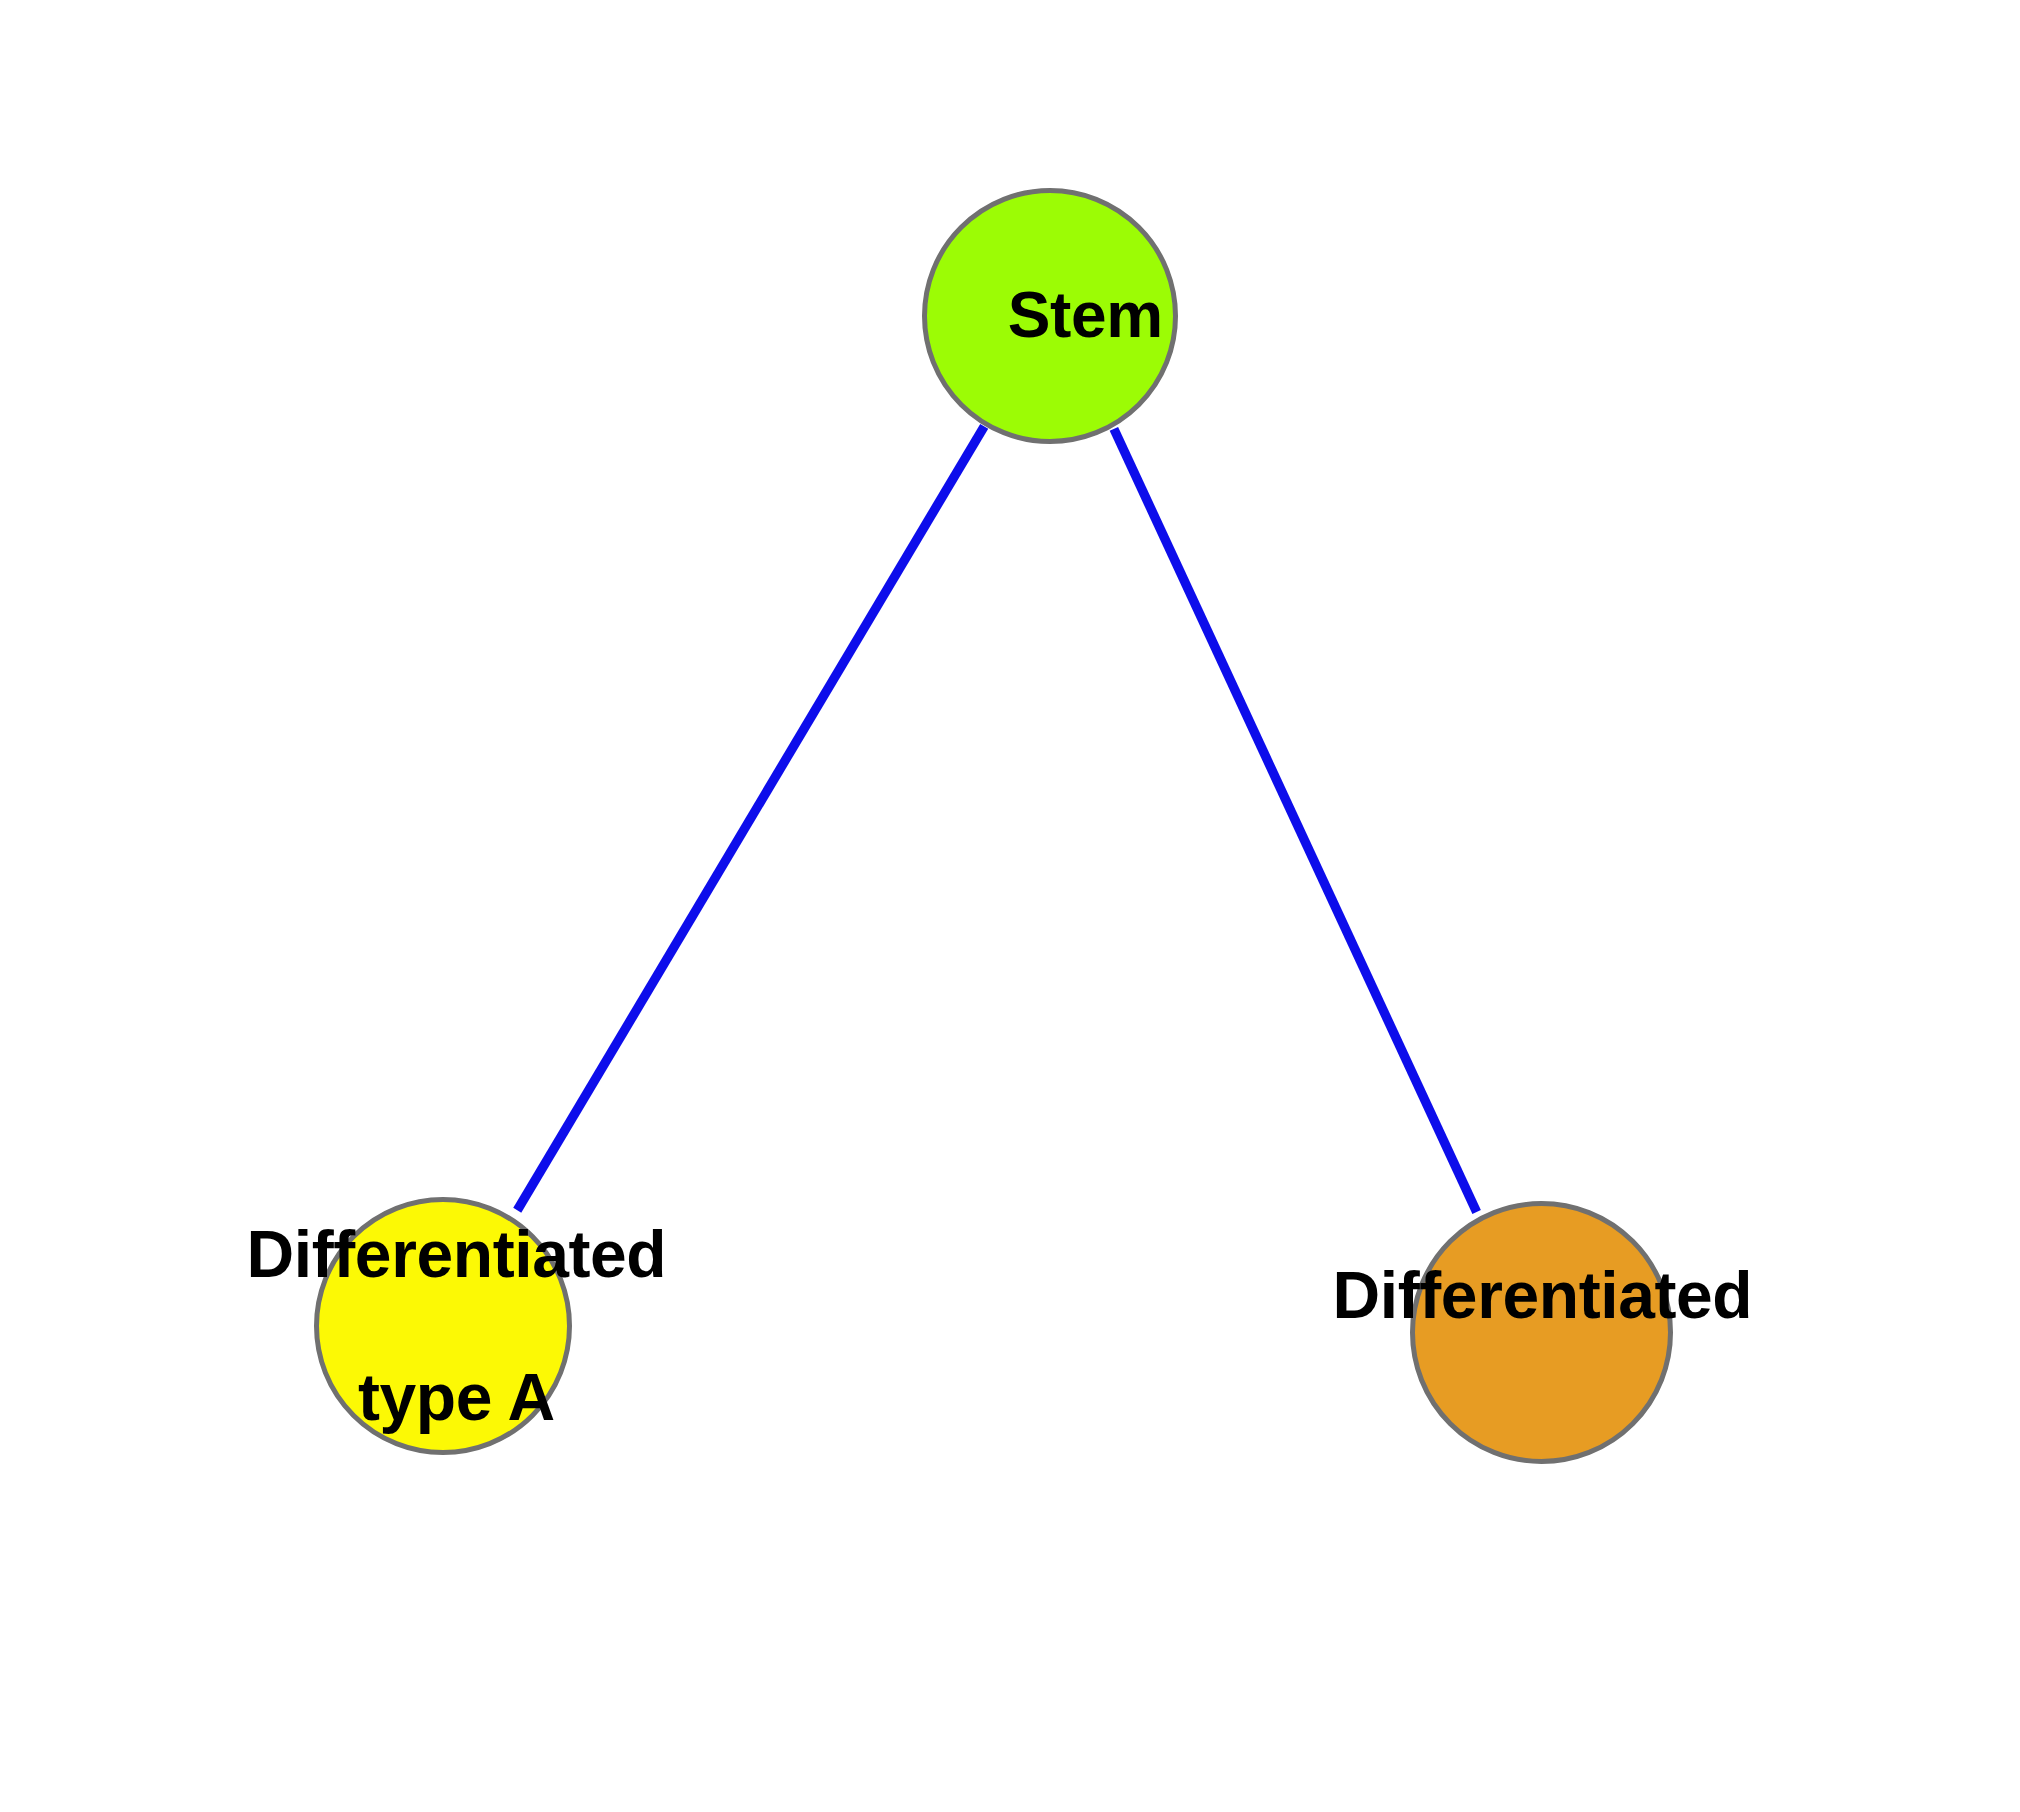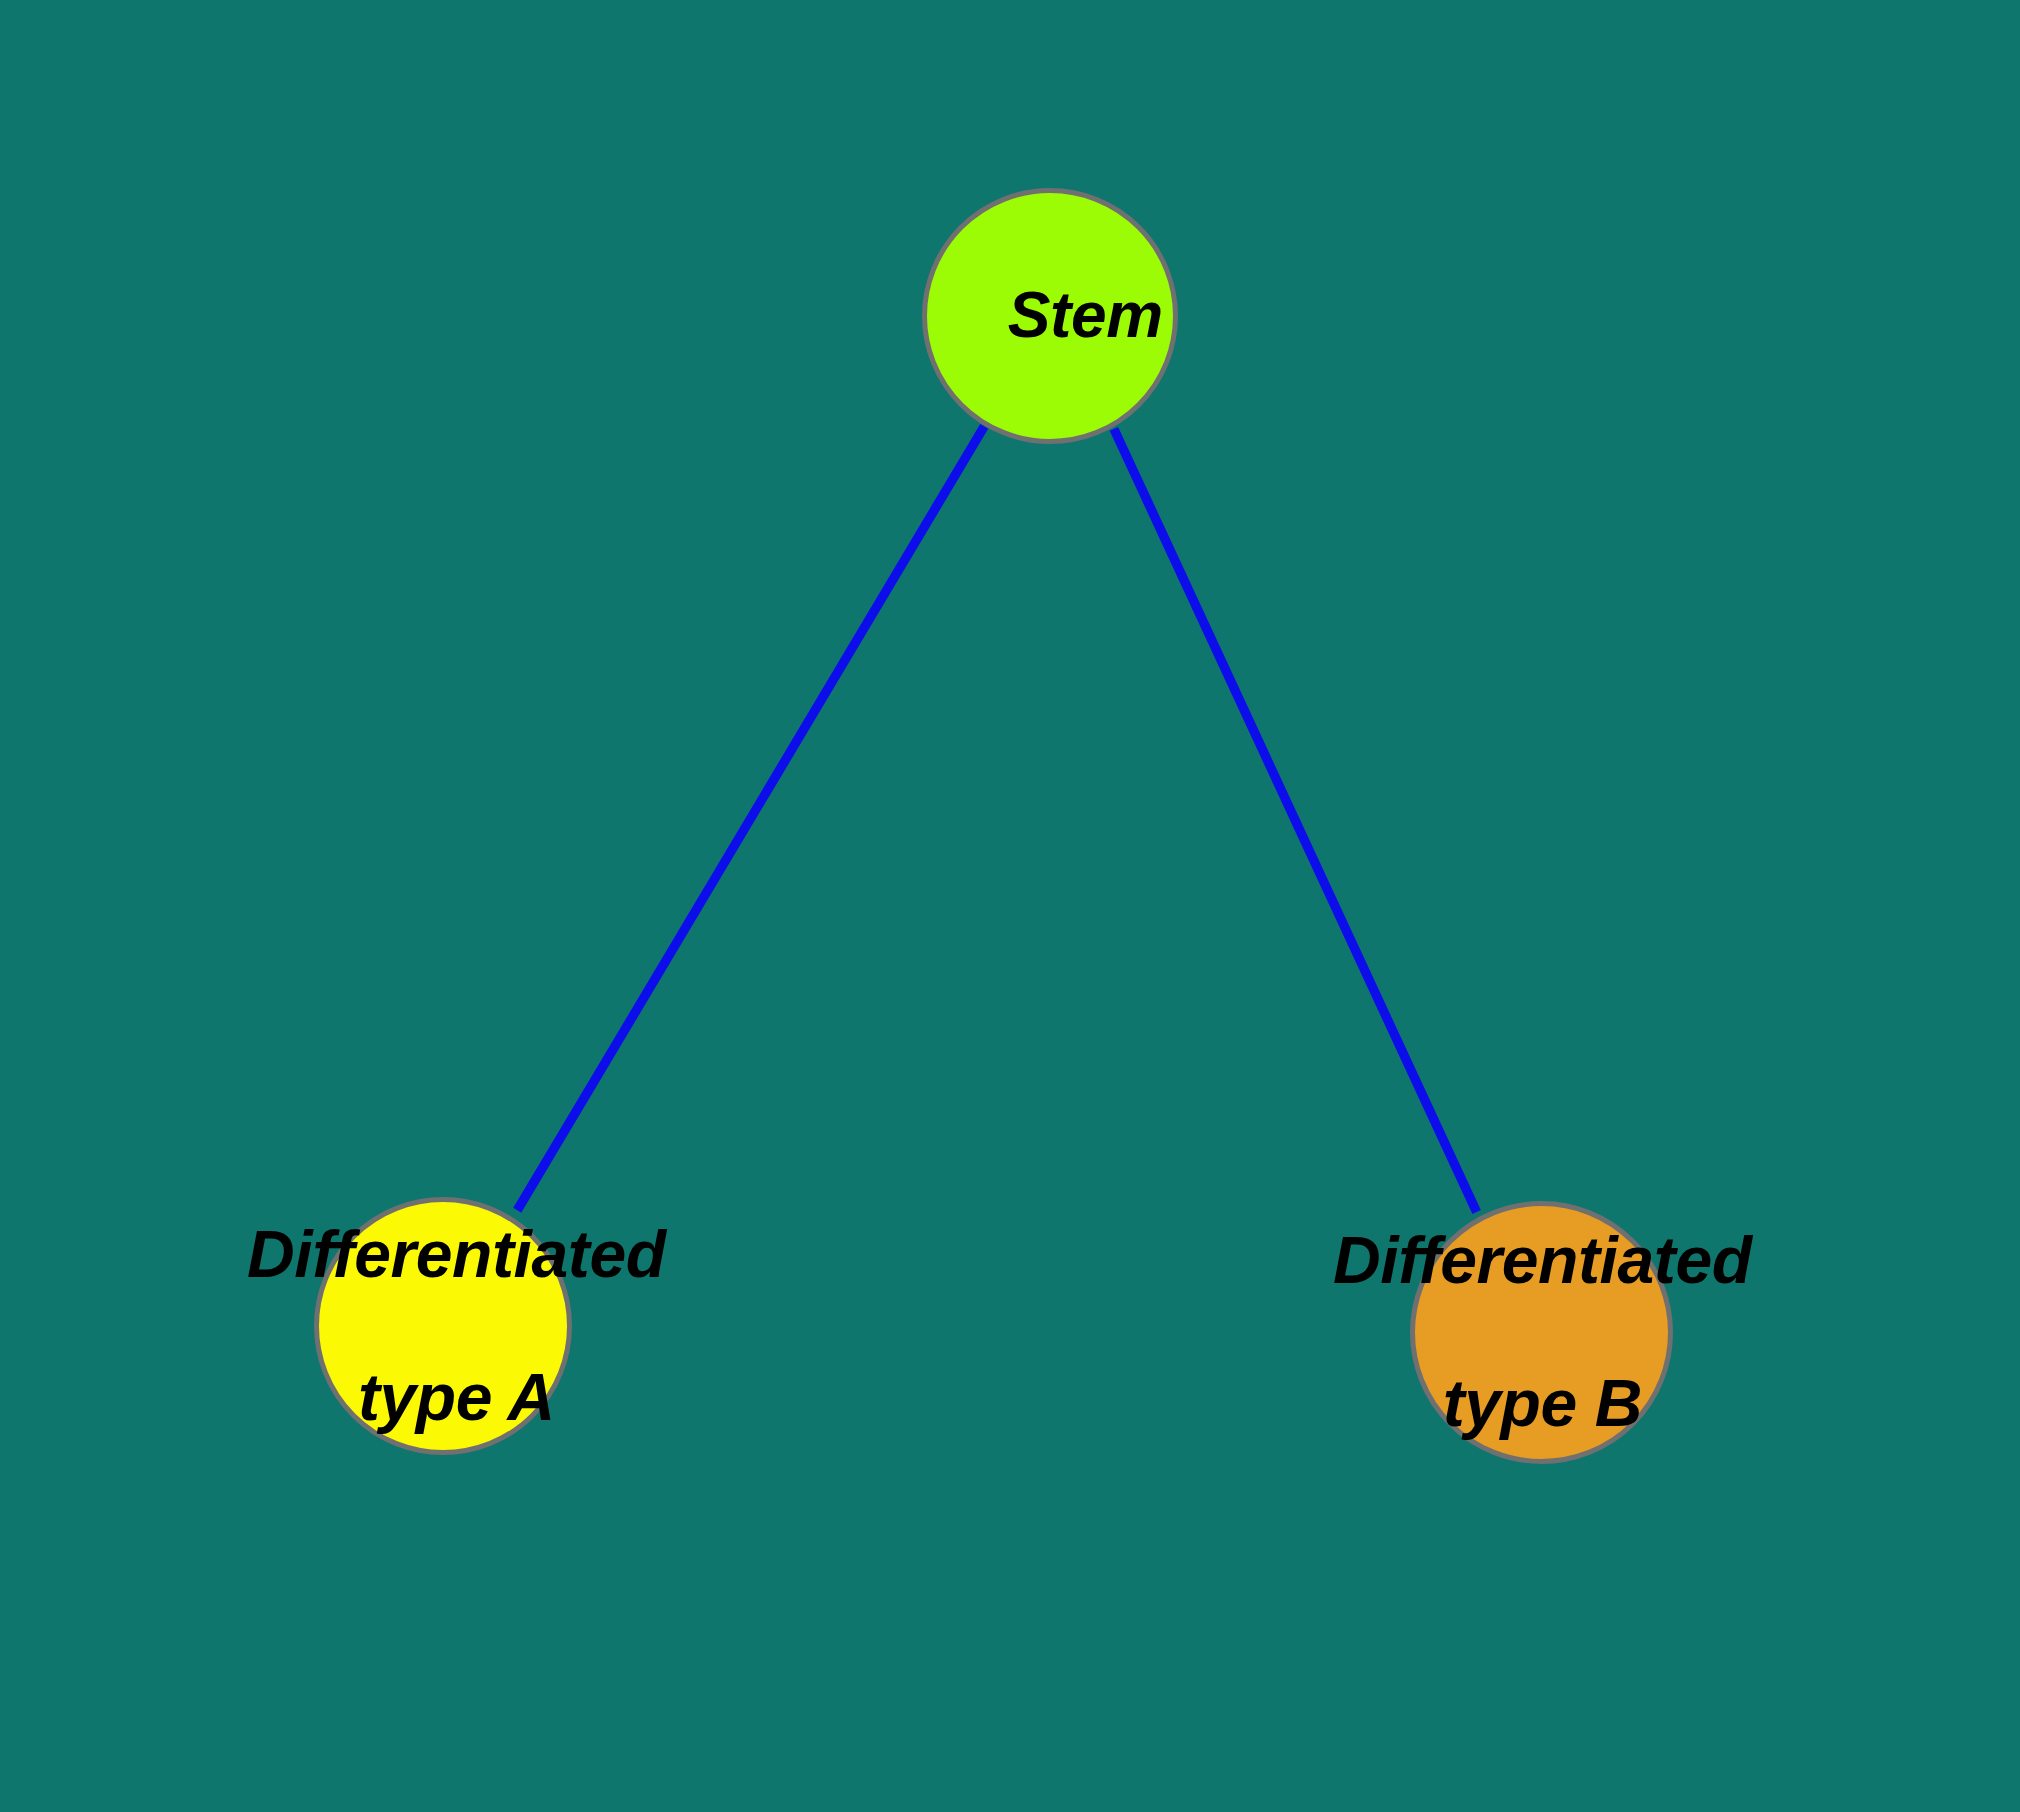--- a/index.html
+++ b/index.html
@@ -47,21 +47,21 @@
     color: #000000;
     line-height: 1.08;
     white-space: pre;
     letter-spacing: -0.4px;
     pointer-events: none;
   }
 </style>
 </head>
 <body>
 
-<div id="diagram-canvas" style="background: #0f766e; font-style: italic;">
+<div id="diagram-canvas" style="background: #ffffff;">
 
   <svg id="edge-layer" viewBox="0 0 2384 2138">
     <line x1="1161" y1="503" x2="610" y2="1428" stroke="#0d0deb" stroke-width="11" stroke-linecap="butt"></line>
     <line x1="1314" y1="506" x2="1742" y2="1430" stroke="#0d0deb" stroke-width="11" stroke-linecap="butt"></line>
   </svg>
 
   <div class="graph-node" style="left: 922px; top: 188px; width: 256px; height: 256px; background: rgb(156, 252, 5); border-color: rgb(112, 112, 112);"></div>
   <div class="graph-node" style="left: 314px; top: 1197px; width: 258px; height: 258px; background: rgb(252, 249, 5); border-color: rgb(112, 112, 112);"></div>
   <div class="graph-node" style="left: 1410px; top: 1201px; width: 263px; height: 263px; background: rgb(231, 156, 35); border-color: rgb(112, 112, 112);"></div>
 
@@ -69,17 +69,16 @@
     <span>Stem</span>
   </div>
 
   <div class="node-label" style="font-size: 66px; color: rgb(0, 0, 0); left: -590px; top: 1326px; width: 2021px; text-align: center; transform: translateY(-50%);">
     <span>Differentiated</span><br>
     <span>type A</span>
   </div>
 
   <div class="node-label" style="font-size: 66px; color: rgb(0, 0, 0); left: 496px; top: 1332px; width: 2021px; text-align: center; transform: translateY(-50%);">
     <span>Differentiated</span><br>
-    <span>type B</span>
   </div>
 
 </div>
 
 
 </body></html>

